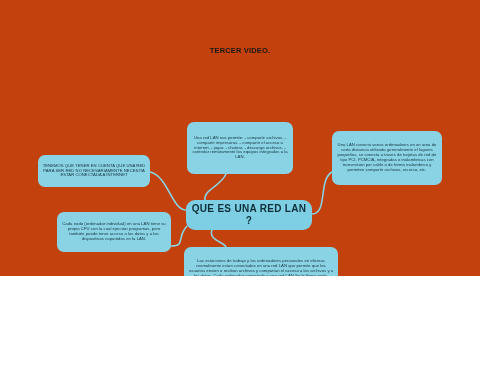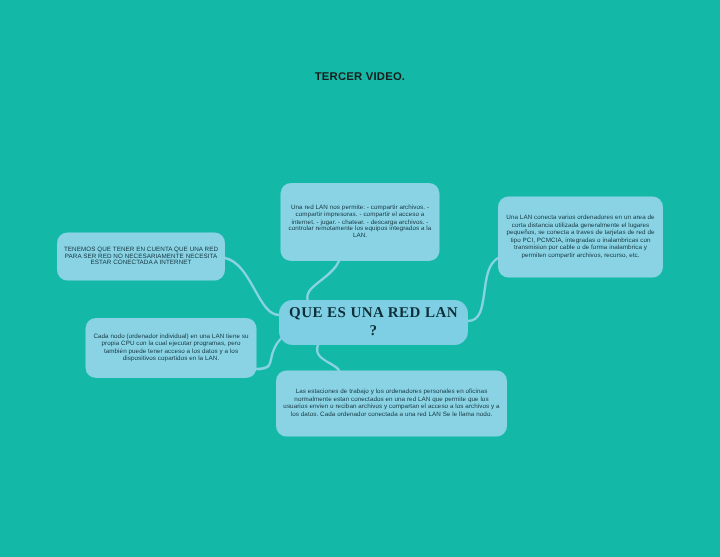--- a/index.html
+++ b/index.html
@@ -6,22 +6,22 @@
     margin: 0;
     padding: 0;
     background: #ffffff;
   }
   body {
     font-family: "Liberation Sans", sans-serif;
   }
   #canvas {
     position: relative;
     width: 480px;
-    height: 371px;
-    background: #14b8a6;
+    height: 276px;
+    background: #c2410c;
     overflow: hidden;
   }
   #connector-layer {
     position: absolute;
     left: 0;
     top: 0;
     width: 480px;
     height: 371px;
     pointer-events: none;
   }
@@ -59,21 +59,20 @@
     left: 186px;
     top: 200px;
     width: 126px;
     height: 30px;
     background: #7ecfe3;
     border-radius: 9px;
     font-size: 10px;
     font-weight: bold;
     color: #0e2f3a;
     letter-spacing: 0.03em;
-    font-family: Liberation Serif, serif;
   }
   
   #node-permite {
     left: 187px;
     top: 122px;
     width: 106px;
     height: 52px;
     font-size: 4.2px;
   }
   

